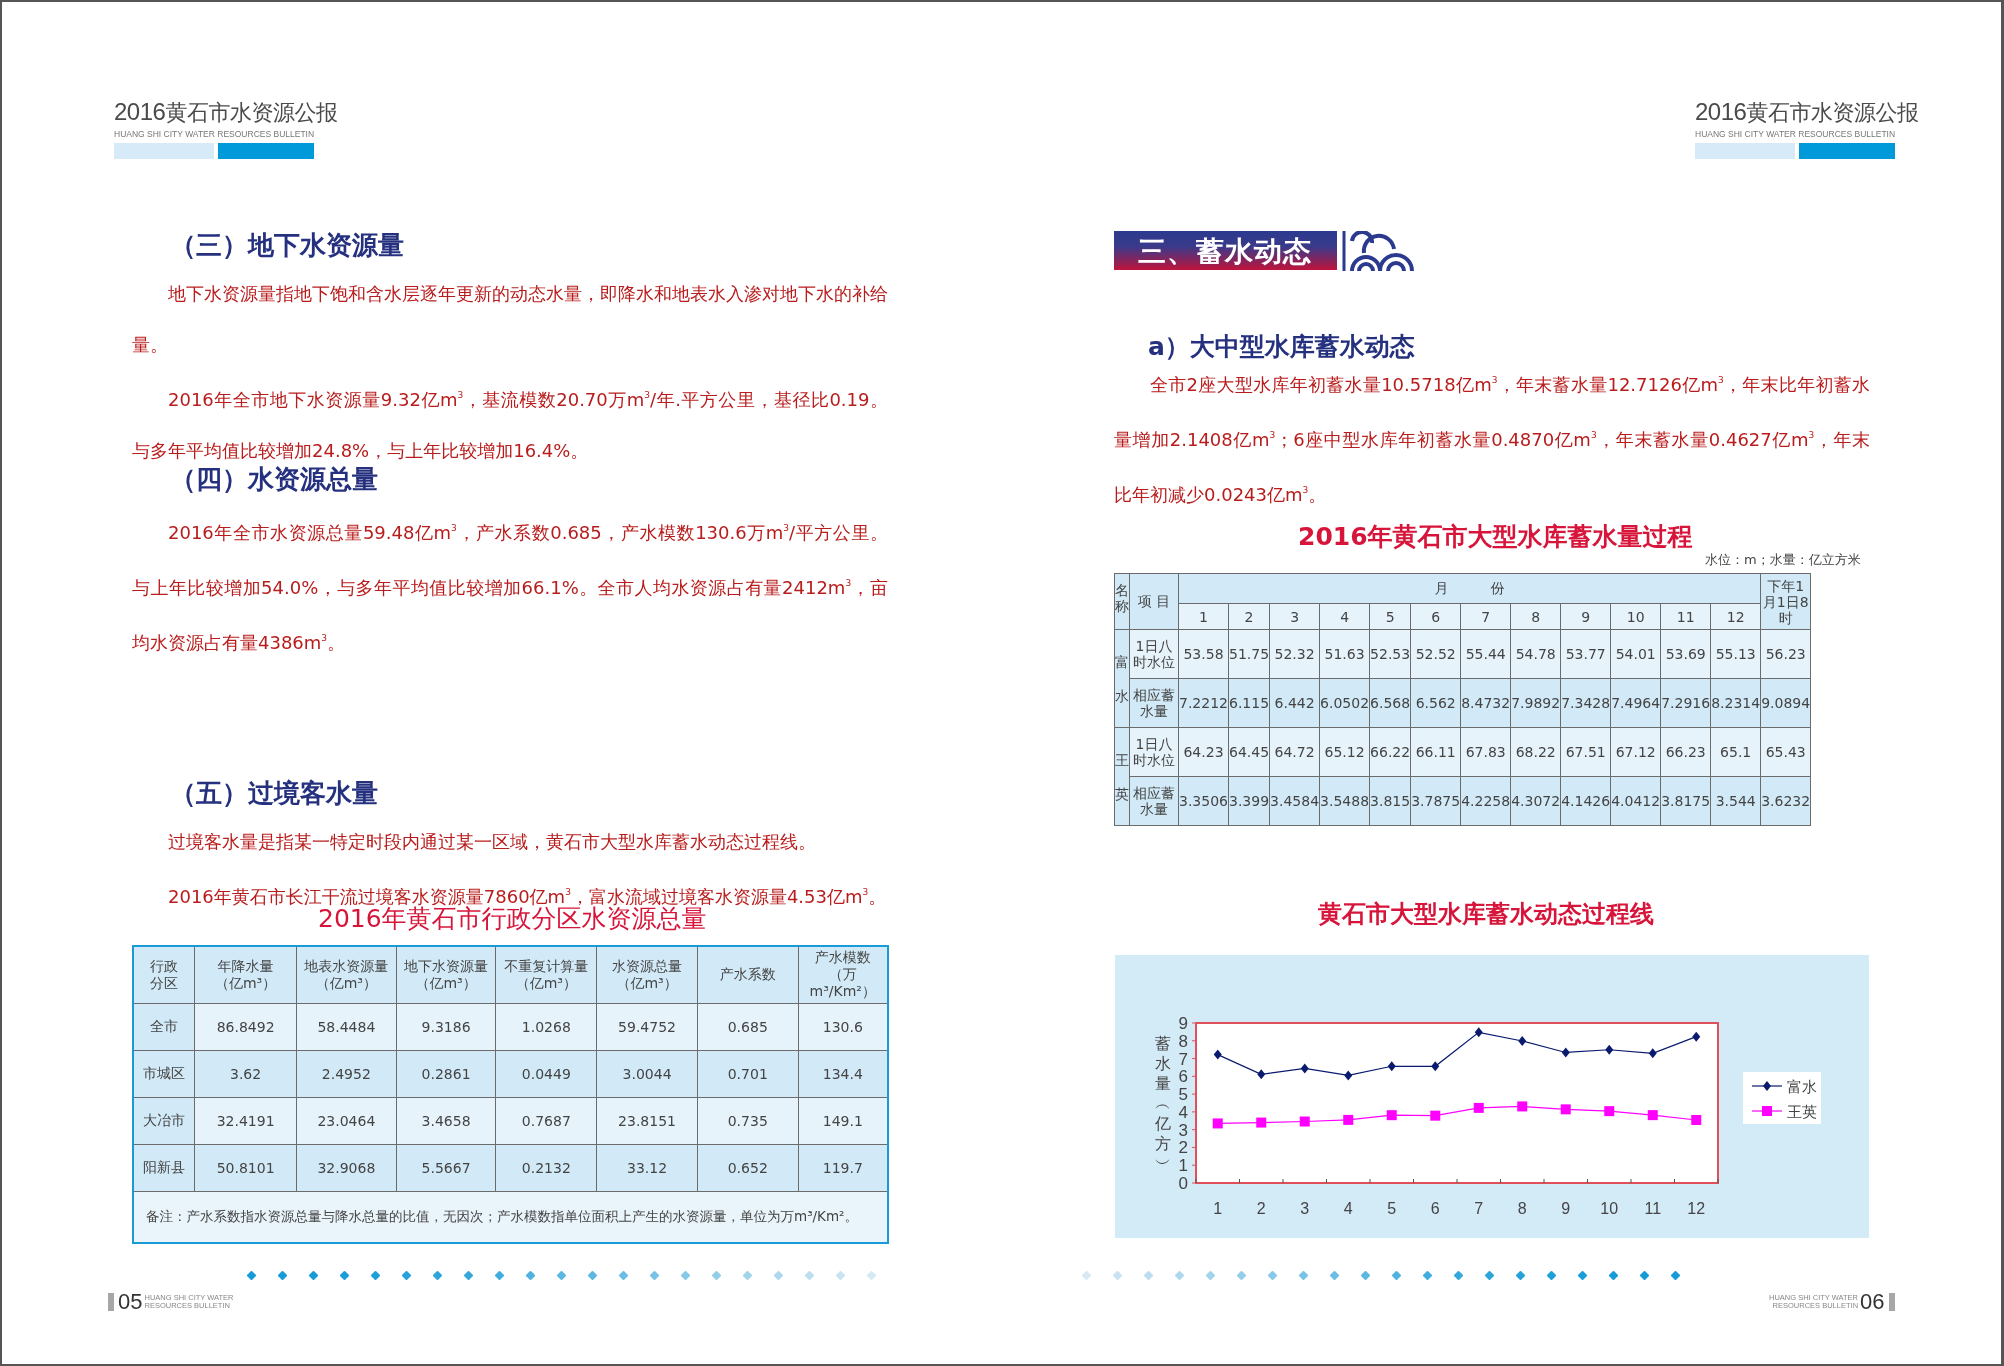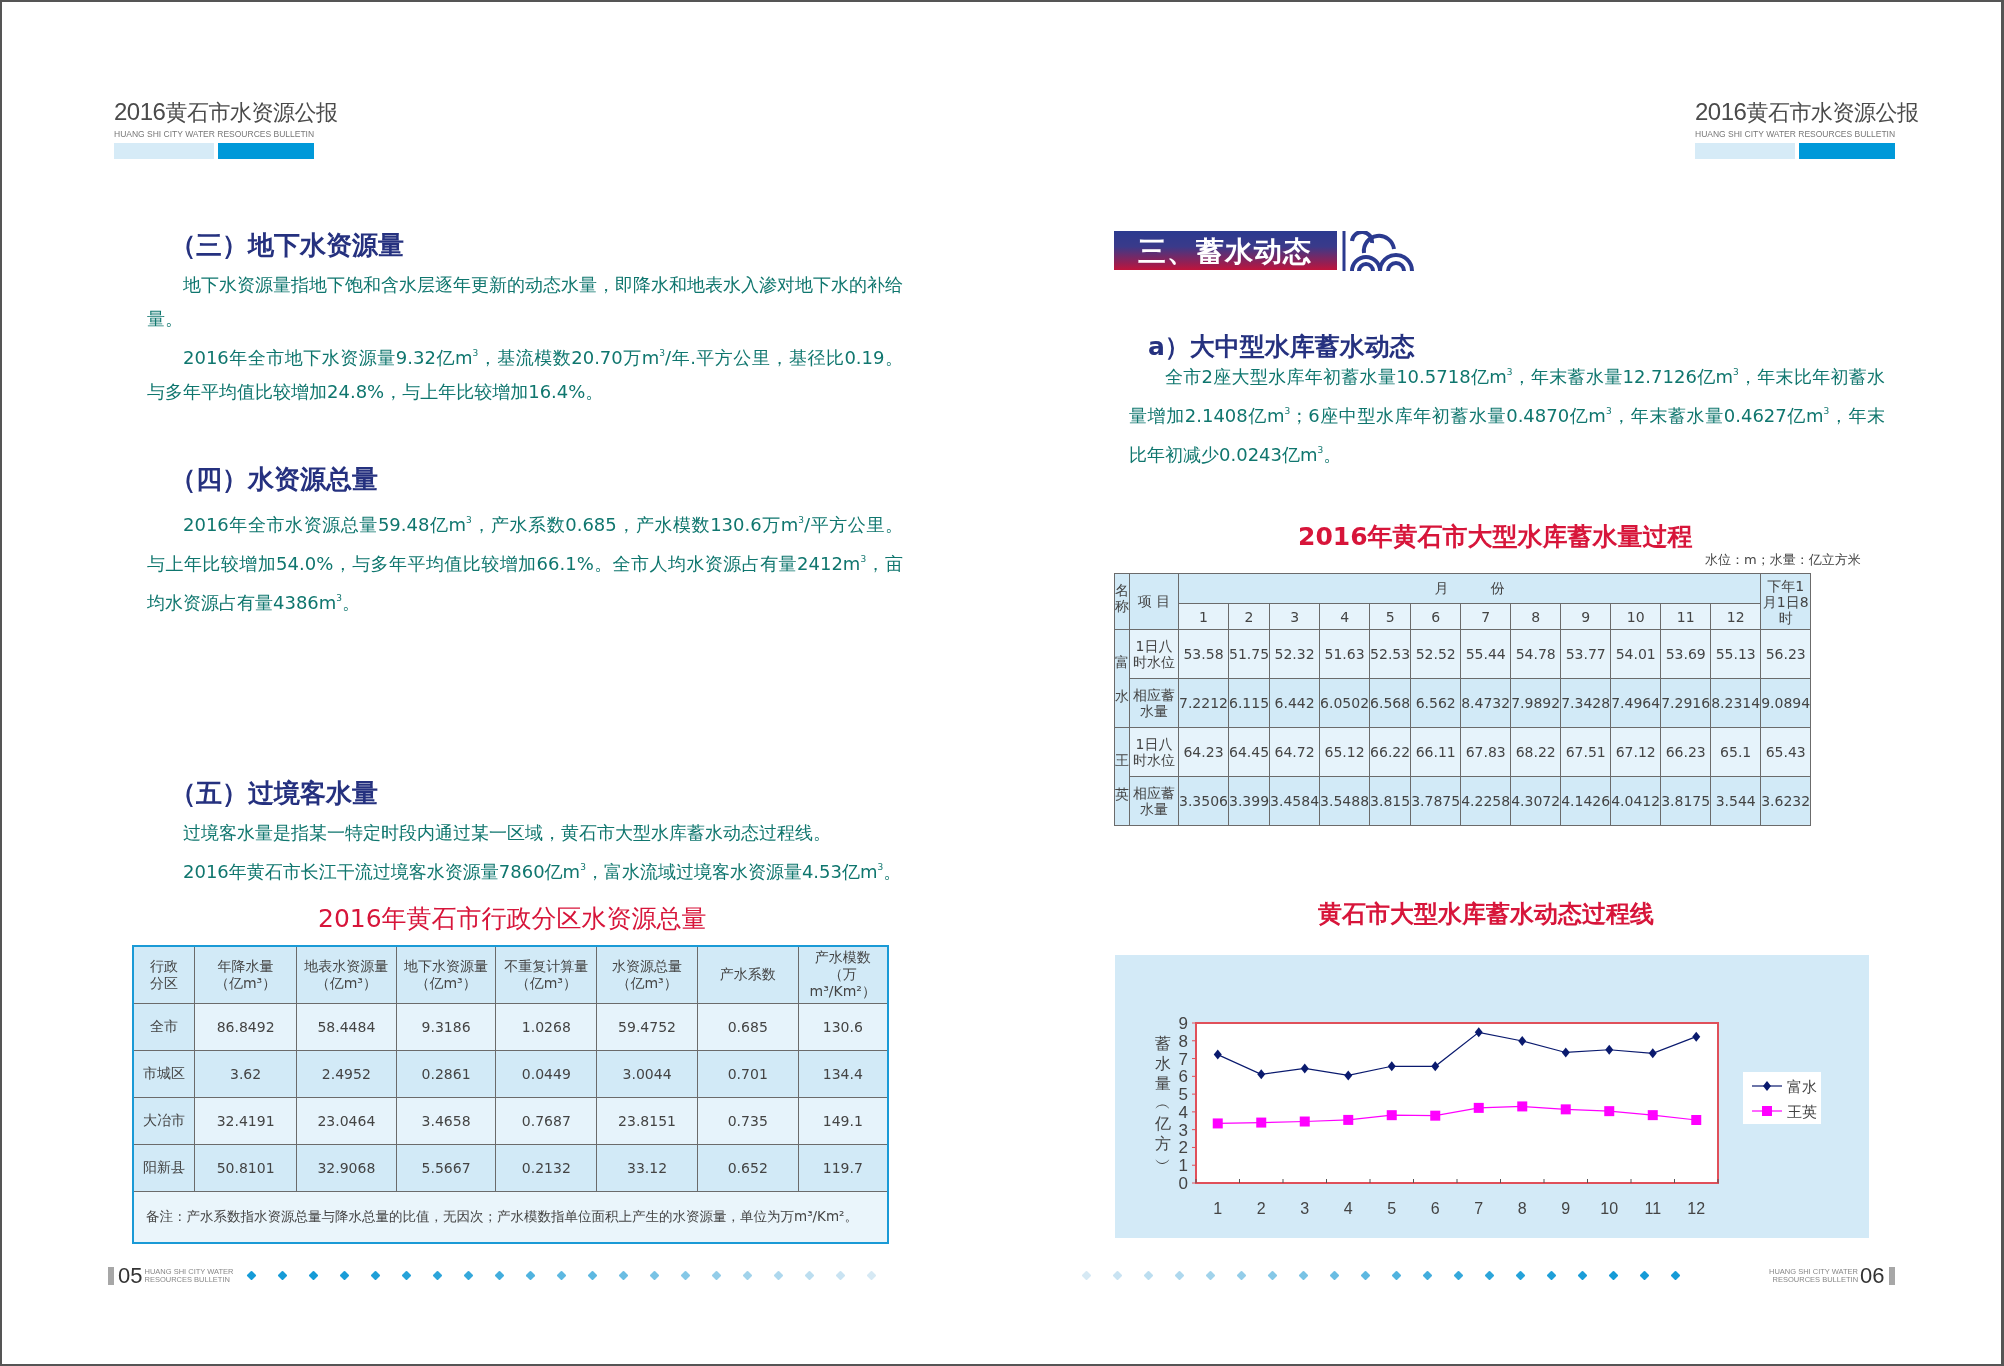--- a/index.html
+++ b/index.html
@@ -7,21 +7,21 @@
   body { font-family: "DejaVu Sans", "Liberation Sans", sans-serif; color: #3a3a3a; position: relative; }
   .frame { position: absolute; left: 0; top: 0; width: 2004px; height: 1366px; border: 2px solid #555; border-right-width: 3px; }
   .brand { position: absolute; top: 98px; width: 200px; }
   .brand .title { font-size: 22px; color: #4a4a4a; white-space: nowrap; letter-spacing: -0.5px; }
   .brand .title .yr { font-family: "Liberation Sans", sans-serif; font-size: 24px; }
   .brand .sub { font-size: 8.5px; color: #777; letter-spacing: 0; white-space: nowrap; margin-top: 1px; font-family: "Liberation Sans", sans-serif; }
   .brand .bars { display: flex; gap: 4px; margin-top: 4px; }
   .brand .bars .b1 { width: 100px; height: 16px; background: #d6ebf7; }
   .brand .bars .b2 { width: 97px; height: 16px; background: #0099d9; }
   .h2 { position: absolute; font-size: 26px; font-weight: bold; color: #25317f; white-space: nowrap; }
-  .para { position: absolute; font-size: 18px; line-height: 34px; color: #0f766e; text-align: justify; margin-left: 15px; }
+  .para { position: absolute; font-size: 18px; line-height: 51px; color: #b91c1c; text-align: justify; }
   .para p { text-indent: 2em; }
   .para sup { font-size: 9px; vertical-align: 8px; }
 
   .tbl-title { position: absolute; font-size: 25px; color: #d7153a; font-weight: bold; white-space: nowrap; }
 
   table.t { position: absolute; border-collapse: collapse; font-size: 14px; color: #444; text-align: center; }
   table.t td, table.t th { border: 1.5px solid #6b6b6b; font-weight: normal; }
   table.t .hdr { background: #d2eaf7; }
   table.t .c2 { background: #e6f3fb; }
   table.t .c3 { background: #d2eaf7; }
@@ -45,21 +45,21 @@
     background: linear-gradient(180deg, #2b3a8f 0%, #3a3a8a 40%, #9c1d4f 85%, #c0143c 100%); }
   .section-banner span { position: absolute; left: 24px; top: 2px; font-size: 28px; color: #fff; font-weight: bold; letter-spacing: 1px; white-space: nowrap; }
   .banner-wave { position: absolute; left: 1342px; top: 231px; }
 
   .subhead { position: absolute; font-size: 25px; font-weight: bold; color: #25317f; white-space: nowrap; }
   .unit-note { position: absolute; font-size: 13px; color: #444; white-space: nowrap; }
 
   .chart-title { position: absolute; font-size: 24px; color: #d7153a; font-weight: bold; white-space: nowrap; }
   .chart-bg { position: absolute; left: 1115px; top: 955px; width: 754px; height: 283px; background: #d3eaf7; }
 
-  .footer { position: absolute; top: 1266px; display: flex; align-items: center; justify-content: flex-end; }
+  .footer { position: absolute; top: 1292px; display: flex; align-items: center; justify-content: flex-end; }
   .footer .pbar { width: 6px; height: 18px; background: #a7a7a7; }
   .footer .pnum { font-family: "Liberation Sans", sans-serif; font-size: 22px; color: #333; line-height: 20px; }
   .footer .ptxt { font-family: "Liberation Sans", sans-serif; font-size: 7.5px; color: #888; line-height: 8px; }
   .dots { position: absolute; top: 1272px; display: flex; }
   .dots i { display: block; width: 7px; height: 7px; transform: rotate(45deg); margin-right: 24px; border-radius: 1px; }
 </style>
 </head>
 <body>
 
 <div class="frame"></div>

